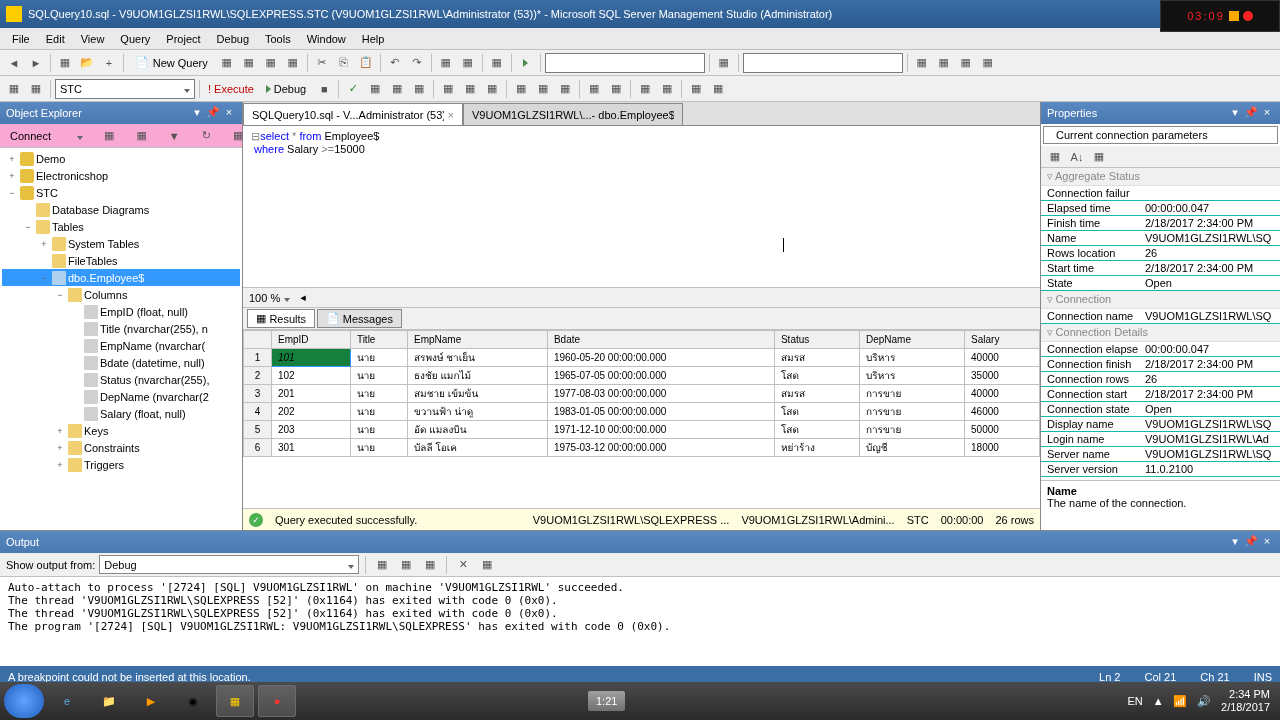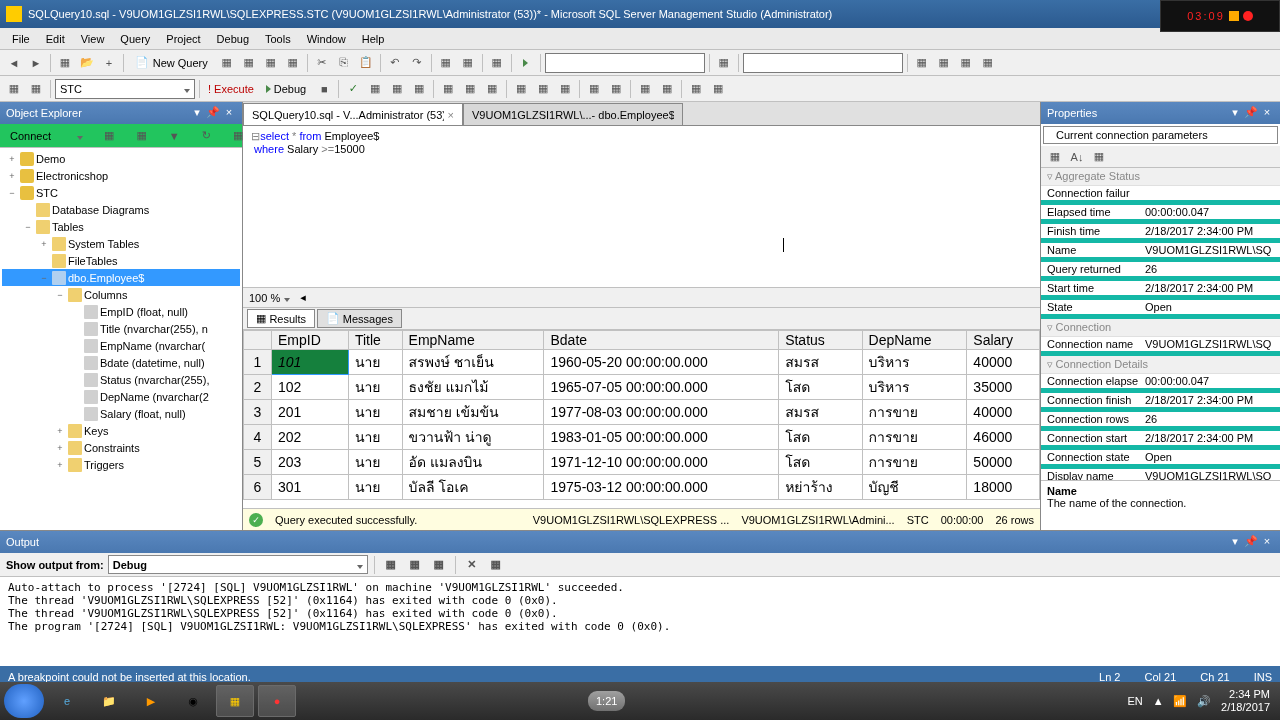--- a/index.html
+++ b/index.html
@@ -19,21 +19,21 @@
 .tb-combo { height: 20px; border: 1px solid #7a7a7a; background: #fff; padding: 0 4px; min-width: 60px; display: inline-flex; align-items: center; }
 .tb-combo.wide { min-width: 140px; }
 .tb-combo.wider { min-width: 160px; }
 .new-query-btn { padding: 2px 6px; border: 1px solid transparent; cursor: pointer; display: flex; align-items: center; gap: 4px; }
 .execute-btn { color: #b00; padding: 2px 4px; cursor: pointer; display: flex; align-items: center; gap: 3px; }
 .main { display: flex; height: 428px; }
 .object-explorer { width: 243px; background: #fff; border-right: 1px solid #888; display: flex; flex-direction: column; }
 .panel-header { height: 22px; background: linear-gradient(#5a88c0, #4a78b0); color: #fff; display: flex; align-items: center; padding: 0 6px; justify-content: space-between; }
 .panel-header-btns { display: flex; gap: 2px; }
 .panel-hbtn { width: 14px; height: 14px; color: #fff; cursor: pointer; text-align: center; line-height: 12px; }
-.oe-toolbar { height: 24px; background: #22c55e; border-bottom: 1px solid #c0c0c0; display: flex; align-items: center; padding: 0 4px; gap: 20px; }
+.oe-toolbar { height: 24px; background: #f9a8d4; border-bottom: 1px solid #c0c0c0; display: flex; align-items: center; padding: 0 4px; gap: 20px; }
 .oe-tree { flex: 1; overflow: auto; padding: 2px; color: #000; }
 .tree-node { display: flex; align-items: center; height: 17px; white-space: nowrap; cursor: pointer; }
 .tree-exp { width: 12px; text-align: center; color: #666; font-size: 9px; }
 .tree-icon { width: 14px; height: 14px; margin: 0 2px; display: inline-block; }
 .icon-db { background: #e8c040; border-radius: 2px; }
 .icon-folder { background: #f0d070; border-radius: 1px; }
 .icon-table { background: #b0d0f0; border-radius: 1px; }
 .icon-col { background: #d0d0d0; border-radius: 1px; }
 .tree-selected { background: #3399ff; color: #fff; }
 .center { flex: 1; display: flex; flex-direction: column; background: #fff; }
@@ -46,48 +46,48 @@
 .kw-blue { color: #0000ff; }
 .kw-gray { color: #808080; }
 .kw-black { color: #000; }
 .editor-cursor { position: absolute; width: 1px; height: 14px; background: #000; }
 .zoom-bar { height: 20px; background: #f0f0f0; border-bottom: 1px solid #c0c0c0; display: flex; align-items: center; padding: 0 6px; gap: 4px; }
 .results-tabs { height: 22px; background: #f0f0f0; display: flex; align-items: center; padding: 0 4px; gap: 2px; border-bottom: 1px solid #c0c0c0; }
 .results-tab { padding: 2px 8px; border: 1px solid #888; background: #fff; cursor: pointer; display: flex; align-items: center; gap: 3px; }
 .results-tab.inactive { background: #e0e0e0; }
 .grid-wrap { flex: 1; overflow: auto; }
 table.grid { border-collapse: collapse; width: 100%; }
-table.grid th, table.grid td { border: 1px solid #c0c0c0; padding: 1px 6px; text-align: left; font-size: 14px; height: 18px; white-space: nowrap; }
+table.grid th, table.grid td { border: 1px solid #c0c0c0; padding: 1px 6px; text-align: left; font-size: 10px; height: 18px; white-space: nowrap; }
 table.grid th { background: #f0f0f0; font-weight: normal; }
 table.grid .rownum { background: #f0f0f0; width: 28px; text-align: center; }
 table.grid td.selcell { background: #15803d; border: 1px solid #3399ff; font-style: italic; }
 .status-q { height: 22px; background: #fffde0; border-top: 1px solid #c0c0c0; display: flex; align-items: center; padding: 0 6px; gap: 12px; }
 .status-q .sicon { width: 14px; height: 14px; background: #4caf50; border-radius: 50%; color: #fff; text-align: center; line-height: 14px; font-size: 9px; }
 .status-q .right { margin-left: auto; display: flex; gap: 12px; }
 .properties { width: 240px; background: #fff; border-left: 1px solid #888; display: flex; flex-direction: column; }
 .prop-combo { margin: 2px; border: 1px solid #888; padding: 2px 12px; background: #fff; }
 .prop-tb { height: 22px; background: #f0f0f0; border-bottom: 1px solid #c0c0c0; display: flex; align-items: center; padding: 0 4px; gap: 2px; }
 .prop-grid { flex: 1; overflow: auto; font-size: 11px; }
 .prop-cat { background: #f0f0f0; color: #888; padding: 2px 6px; border-bottom: 1px solid #e0e0e0; }
-.prop-row { display: flex; border-bottom: 5px solid #14b8a6; }
+.prop-row { display: flex; border-bottom: 1px solid #14b8a6; }
 .prop-key { width: 100px; padding: 1px 6px; color: #000; overflow: hidden; white-space: nowrap; }
 .prop-val { flex: 1; padding: 1px 4px; color: #000; overflow: hidden; white-space: nowrap; }
 .prop-desc { border-top: 1px solid #c0c0c0; padding: 4px 6px; height: 50px; }
 .prop-desc-title { font-weight: bold; }
 .output-panel { height: 166px; border-top: 1px solid #888; display: flex; flex-direction: column; }
-.output-tb { height: 24px; background: #f0f0f0; border-bottom: 1px solid #c0c0c0; display: flex; align-items: center; padding: 0 6px; gap: 4px; font-weight: bold; }
+.output-tb { height: 24px; background: #f0f0f0; border-bottom: 1px solid #c0c0c0; display: flex; align-items: center; padding: 0 6px; gap: 4px; }
 .output-text { flex: 1; background: #fff; padding: 4px 8px; font-family: Consolas, monospace; font-size: 11px; overflow: auto; white-space: pre; color: #000; }
 .output-combo { border: 1px solid #888; padding: 1px 4px; background: #fff; min-width: 260px; height: 19px; display: inline-flex; align-items: center; }
 .statusbar { height: 22px; background: #007acc; color: #fff; display: flex; align-items: center; padding: 0 8px; gap: 20px; position: absolute; bottom: 32px; left: 0; right: 0; background: #3a6ea5; }
 .statusbar .sright { margin-left: auto; display: flex; gap: 24px; }
 .taskbar { height: 38px; background: linear-gradient(#4a4a4a, #2a2a2a); position: absolute; bottom: 0; left: 0; right: 0; display: flex; align-items: center; padding: 0 4px; gap: 4px; }
 .start-btn { width: 40px; height: 34px; background: radial-gradient(circle, #60a0ff, #2060c0); border-radius: 17px; cursor: pointer; }
 .task-item { width: 38px; height: 32px; cursor: pointer; display: flex; align-items: center; justify-content: center; }
 .task-item.active-item { background: rgba(255,255,255,0.15); border: 1px solid #6a6a6a; border-radius: 2px; }
-.task-clock-box { margin-left: 4px; background: linear-gradient(#a0a0a0,#707070); color: #fff; padding: 4px 8px; border-radius: 9px; }
+.task-clock-box { margin-left: 4px; background: linear-gradient(#a0a0a0,#707070); color: #fff; padding: 4px 8px; border-radius: 2px; }
 .tray { margin-left: auto; display: flex; align-items: center; gap: 10px; color: #fff; }
 .tray-time { text-align: right; line-height: 13px; padding-right: 6px; }
 .clock-overlay { position: absolute; top: 0; right: 0; width: 120px; height: 32px; background: #111; color: #f22; font-family: monospace; font-size: 20px; display: flex; align-items: center; justify-content: center; letter-spacing: 2px; border: 1px solid #333; }
 .clock-overlay .dot { width: 10px; height: 10px; background: #f22; border-radius: 50%; margin-left: 4px; }
 .clock-overlay .sq { width: 10px; height: 10px; background: #fa0; margin-left: 4px; }
 .arrow { width: 0; height: 0; display: inline-block; }
 .arrow.r { border-top: 4px solid transparent; border-bottom: 4px solid transparent; border-left: 5px solid #4a8a4a; }
 .arrow.d { border-left: 3px solid transparent; border-right: 3px solid transparent; border-top: 4px solid #666; }
 </style>
 </head>
@@ -477,21 +477,21 @@
         </div>
         <div class="prop-row">
           <div class="prop-key">Finish time</div>
           <div class="prop-val">2/18/2017 2:34:00 PM</div>
         </div>
         <div class="prop-row">
           <div class="prop-key">Name</div>
           <div class="prop-val">V9UOM1GLZSI1RWL\SQ</div>
         </div>
         <div class="prop-row">
-          <div class="prop-key">Query returned</div>
+          <div class="prop-key">Rows location</div>
           <div class="prop-val">26</div>
         </div>
         <div class="prop-row">
           <div class="prop-key">Start time</div>
           <div class="prop-val">2/18/2017 2:34:00 PM</div>
         </div>
         <div class="prop-row">
           <div class="prop-key">State</div>
           <div class="prop-val">Open</div>
         </div>

